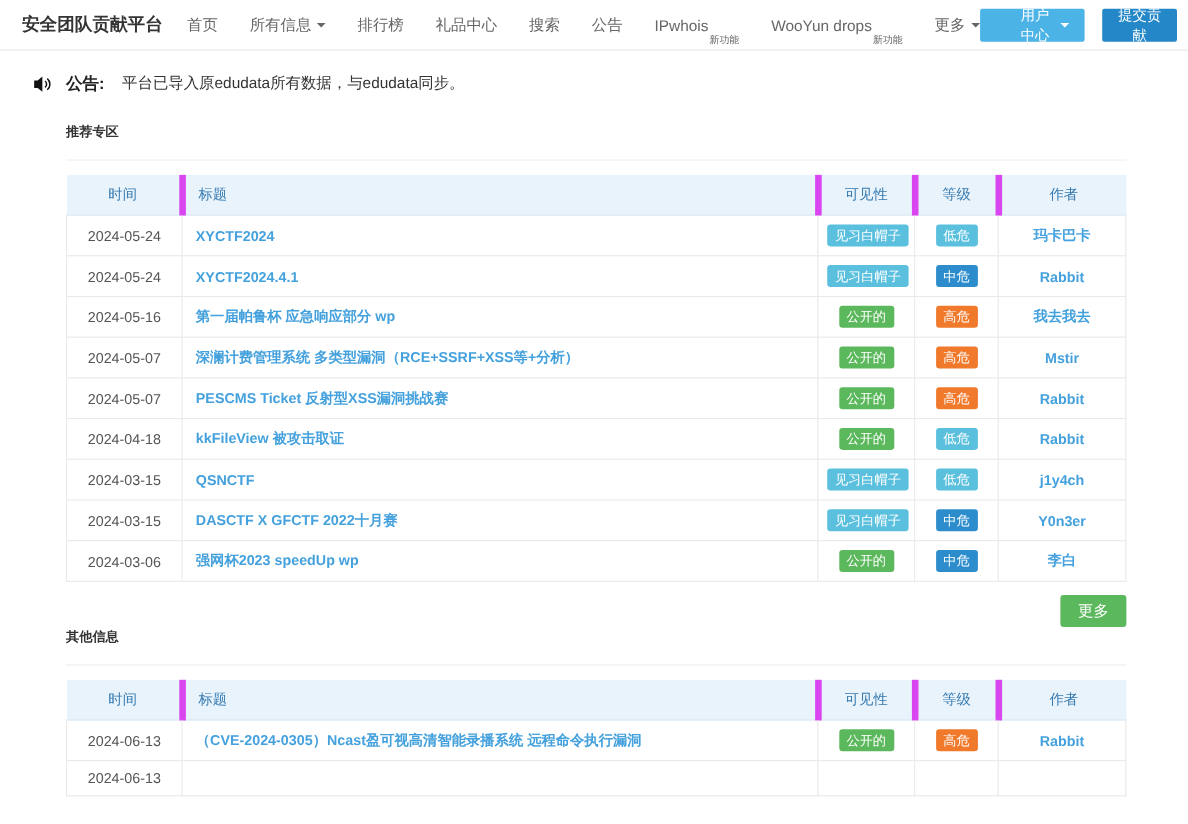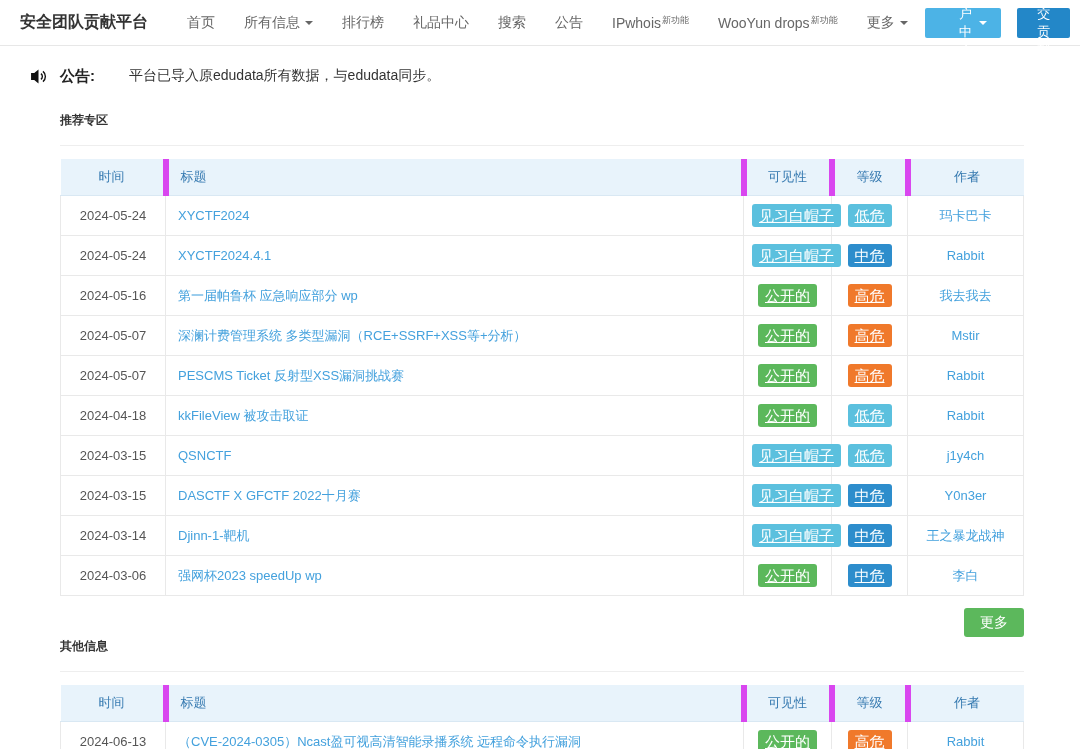--- a/index.html
+++ b/index.html
@@ -3,48 +3,48 @@
 <meta charset="utf-8">
 <style>
   * { box-sizing: border-box; }
   html, body { margin:0; padding:0; }
   body {
     width:1080px; height:749px; overflow:hidden;
     background:#fff; color:#333;
     font-family:"Liberation Sans","DejaVu Sans",sans-serif;
   }
   
-  .navbar { height:46px; display:flex; align-items:center; padding:0 10px 0 20px; border-bottom:1px solid #e7e7e7; background:#fff;gap:17px; }
+  .navbar { height:46px; display:flex; align-items:center; padding:0 10px 0 20px; border-bottom:1px solid #e7e7e7; background:#fff; }
   .brand { font-size:16px; font-weight:bold; color:#333; margin-right:22px; white-space:nowrap; }
   .nav-items { display:flex; align-items:center; list-style:none; margin:0; padding:0; gap:29px; }
   .nav-item { font-size:14px; color:#666; white-space:nowrap; cursor:pointer; display:flex; align-items:flex-start; }
-  .nav-item sup { font-size:9px; color:#666; margin-left:1px; line-height:1; position:relative; top:1px; }
+  .nav-item sup { font-size:9px; color:#666; margin-left:1px; line-height:1; position:relative; top:17px; }
   .caret { width:0; height:0; border-left:4px solid transparent; border-right:4px solid transparent; border-top:4px solid #666; display:inline-block; margin-left:5px; align-self:center; }
   .nav-right { margin-left:auto; display:flex; gap:16px; }
   .btn { border:none; color:#fff; font-size:13px; padding:0 14px; height:30px; border-radius:2px; cursor:pointer; display:flex; align-items:center; font-family:inherit; }
   .btn .caret { border-top-color:#fff; }
   
   .announcement { display:flex; align-items:center; margin:20px 0 0 30px; font-size:14px; height:20px; }
   .announcement .icon { width:17px; height:17px; margin-right:13px; }
   .announcement b { font-size:15px; color:#222; }
-  .announcement .ann-text { margin-left:34px; color:#333; }
+  .announcement .ann-text { margin-left:16px; color:#333; }
   
   .content { margin:0 56px 0 60px; width:964px; }
   .section-title { font-size:12px; font-weight:bold; color:#333; margin:26px 0 0; padding-bottom:16px; border-bottom:1px solid #eee; }
   .section-title.second { margin-top:0; }
   table { width:100%; border-collapse:collapse; table-layout:fixed; margin-top:13px; font-size:13px; }
   thead th { background:#e8f3fb; color:#3579b0; font-weight:normal; padding:9px 8px; text-align:center; border-left:6px solid #d946ef; border-bottom:1px solid #d9e8f3; }
   thead th:first-child { border-left:none; }
   thead th.th-title { text-align:left; padding-left:12px; }
   tbody td { border:1px solid #e9e9e9; padding:8px; height:31px; vertical-align:middle; }
   td.col-date { text-align:center; color:#555; }
   td.col-title { text-align:left; padding-left:12px; white-space:nowrap; overflow:hidden; }
   td.col-center { text-align:center; }
-  a.title-link, a.author-link { color:#44a1dd; text-decoration:none; }
-  .badge { display:inline-block; color:#fff; font-size:15px; line-height:1; padding:4px 7px; border-radius:3px; white-space:nowrap;text-decoration:underline; }
+  a.title-link, a.author-link { color:#44a1dd; text-decoration:none;font-weight:bold; }
+  .badge { display:inline-block; color:#fff; font-size:12px; line-height:1; padding:4px 7px; border-radius:3px; white-space:nowrap; }
   .more-row { display:flex; justify-content:flex-end; margin-top:12px; height:30px; }
   .btn-more { border:none; color:#fff; font-size:14px; padding:0 16px; height:29px; border-radius:3px; cursor:pointer; font-family:inherit; }
 </style>
 </head>
 <body>
 
 <nav class="navbar">
   <div class="brand">安全团队贡献平台</div>
   <ul class="nav-items">
       <li class="nav-item">
@@ -169,27 +169,20 @@
           <td class="col-center"><a href="#" class="author-link" style="color: rgb(68, 161, 221);">j1y4ch</a></td>
         </tr>
         <tr>
           <td class="col-date">2024-03-15</td>
           <td class="col-title"><a href="#" class="title-link" style="color: rgb(68, 161, 221);">DASCTF X GFCTF 2022十月赛</a></td>
           <td class="col-center"><span class="badge" style="background: rgb(91, 192, 222);">见习白帽子</span></td>
           <td class="col-center"><span class="badge" style="background: rgb(45, 141, 204);">中危</span></td>
           <td class="col-center"><a href="#" class="author-link" style="color: rgb(68, 161, 221);">Y0n3er</a></td>
         </tr>
         <tr>
-          <td class="col-date">2024-03-14</td>
-          <td class="col-title"><a href="#" class="title-link" style="color: rgb(68, 161, 221);">Djinn-1-靶机</a></td>
-          <td class="col-center"><span class="badge" style="background: rgb(91, 192, 222);">见习白帽子</span></td>
-          <td class="col-center"><span class="badge" style="background: rgb(45, 141, 204);">中危</span></td>
-          <td class="col-center"><a href="#" class="author-link" style="color: rgb(68, 161, 221);">王之暴龙战神</a></td>
-        </tr>
-        <tr>
           <td class="col-date">2024-03-06</td>
           <td class="col-title"><a href="#" class="title-link" style="color: rgb(68, 161, 221);">强网杯2023 speedUp wp</a></td>
           <td class="col-center"><span class="badge" style="background: rgb(92, 184, 92);">公开的</span></td>
           <td class="col-center"><span class="badge" style="background: rgb(45, 141, 204);">中危</span></td>
           <td class="col-center"><a href="#" class="author-link" style="color: rgb(68, 161, 221);">李白</a></td>
         </tr>
       </tbody>
   </table>
 
   <div class="more-row">

